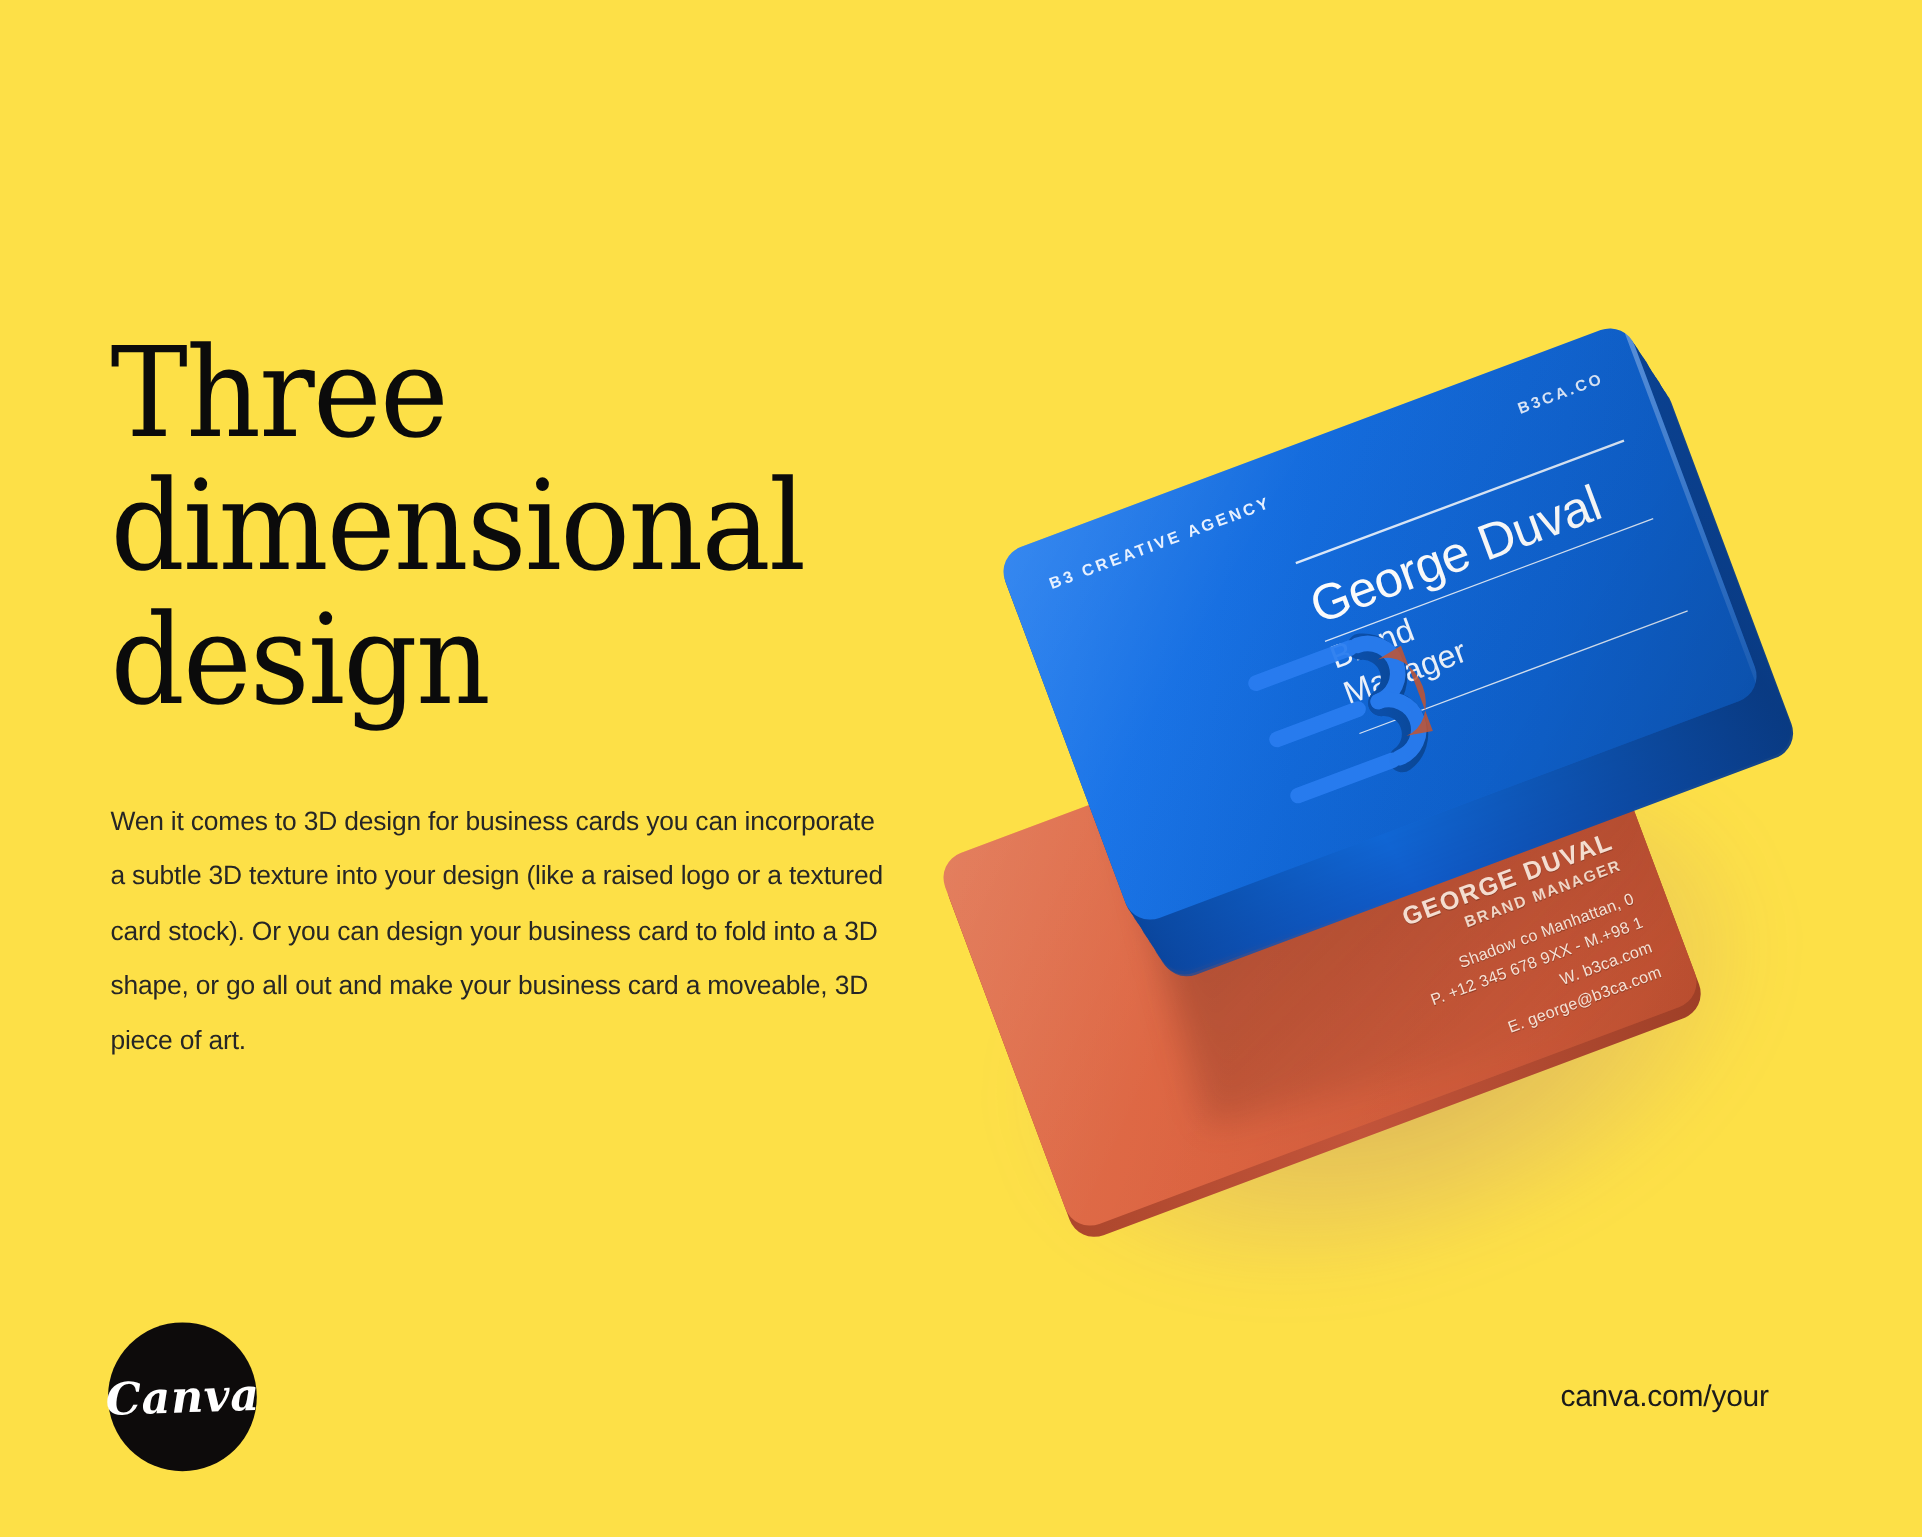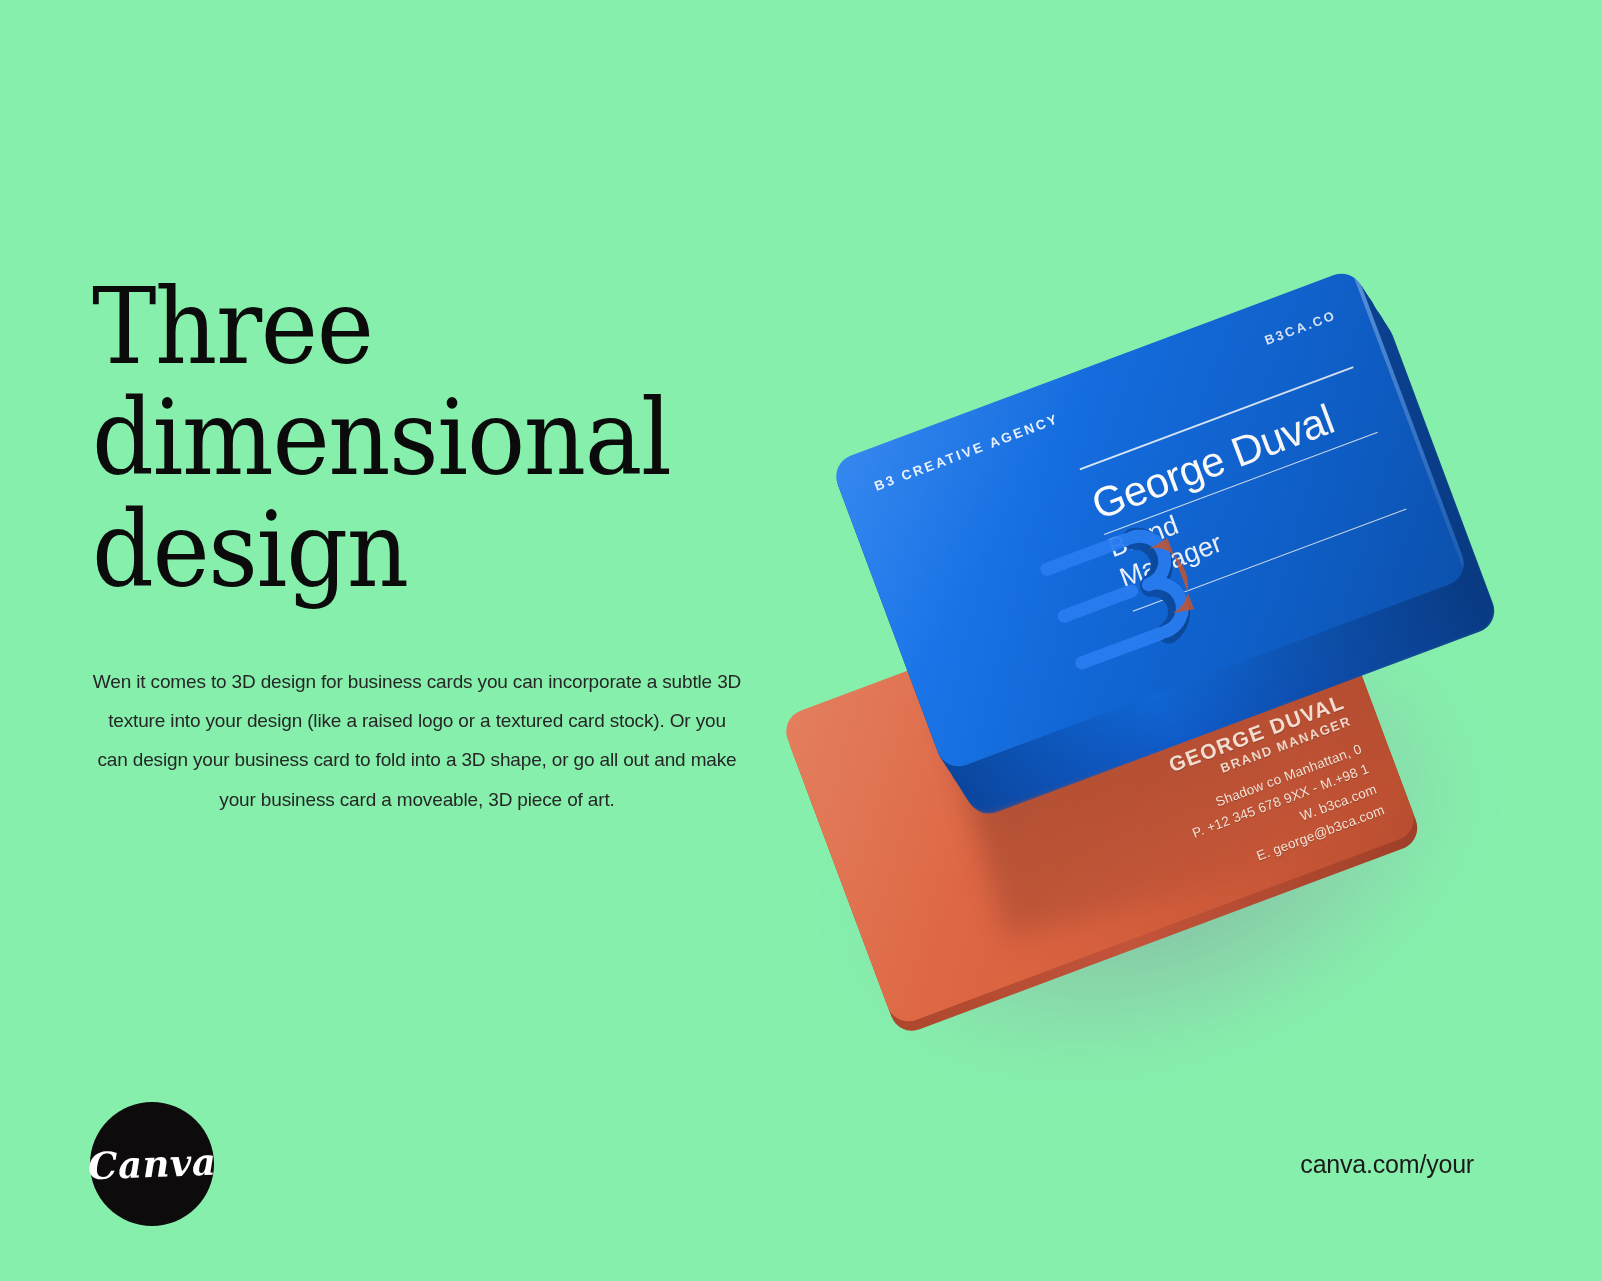--- a/index.html
+++ b/index.html
@@ -14,21 +14,21 @@
   body {
     background: #f2d8fc;
     font-family: "Liberation Sans", sans-serif;
     position: relative;
   }
 
   .poster {
     position: relative;
     width: 1602px;
     height: 1281px;
-    background: #86efac;
+    background: #fde047;
     overflow: hidden;
   }
 
   
   .text-column {
     position: absolute;
     left: 92px;
     top: 272px;
     width: 660px;
   }
@@ -42,26 +42,25 @@
     color: #0b0b0b;
     white-space: pre-line;
     transform: scaleX(0.93);
     transform-origin: left top;
   }
 
   .body-copy {
     margin-top: 56px;
     font-family: "Liberation Sans", sans-serif;
     font-weight: 400;
-    font-size: 19px;
+    font-size: 22px;
     line-height: 2.07;
     color: #262626;
     max-width: 650px;
     letter-spacing: -0.15px;
-    text-align: center;
   }
 
   
   .brand-logo {
     position: absolute;
     left: 90px;
     top: 1102px;
     width: 124px;
     height: 124px;
     border-radius: 50%;

